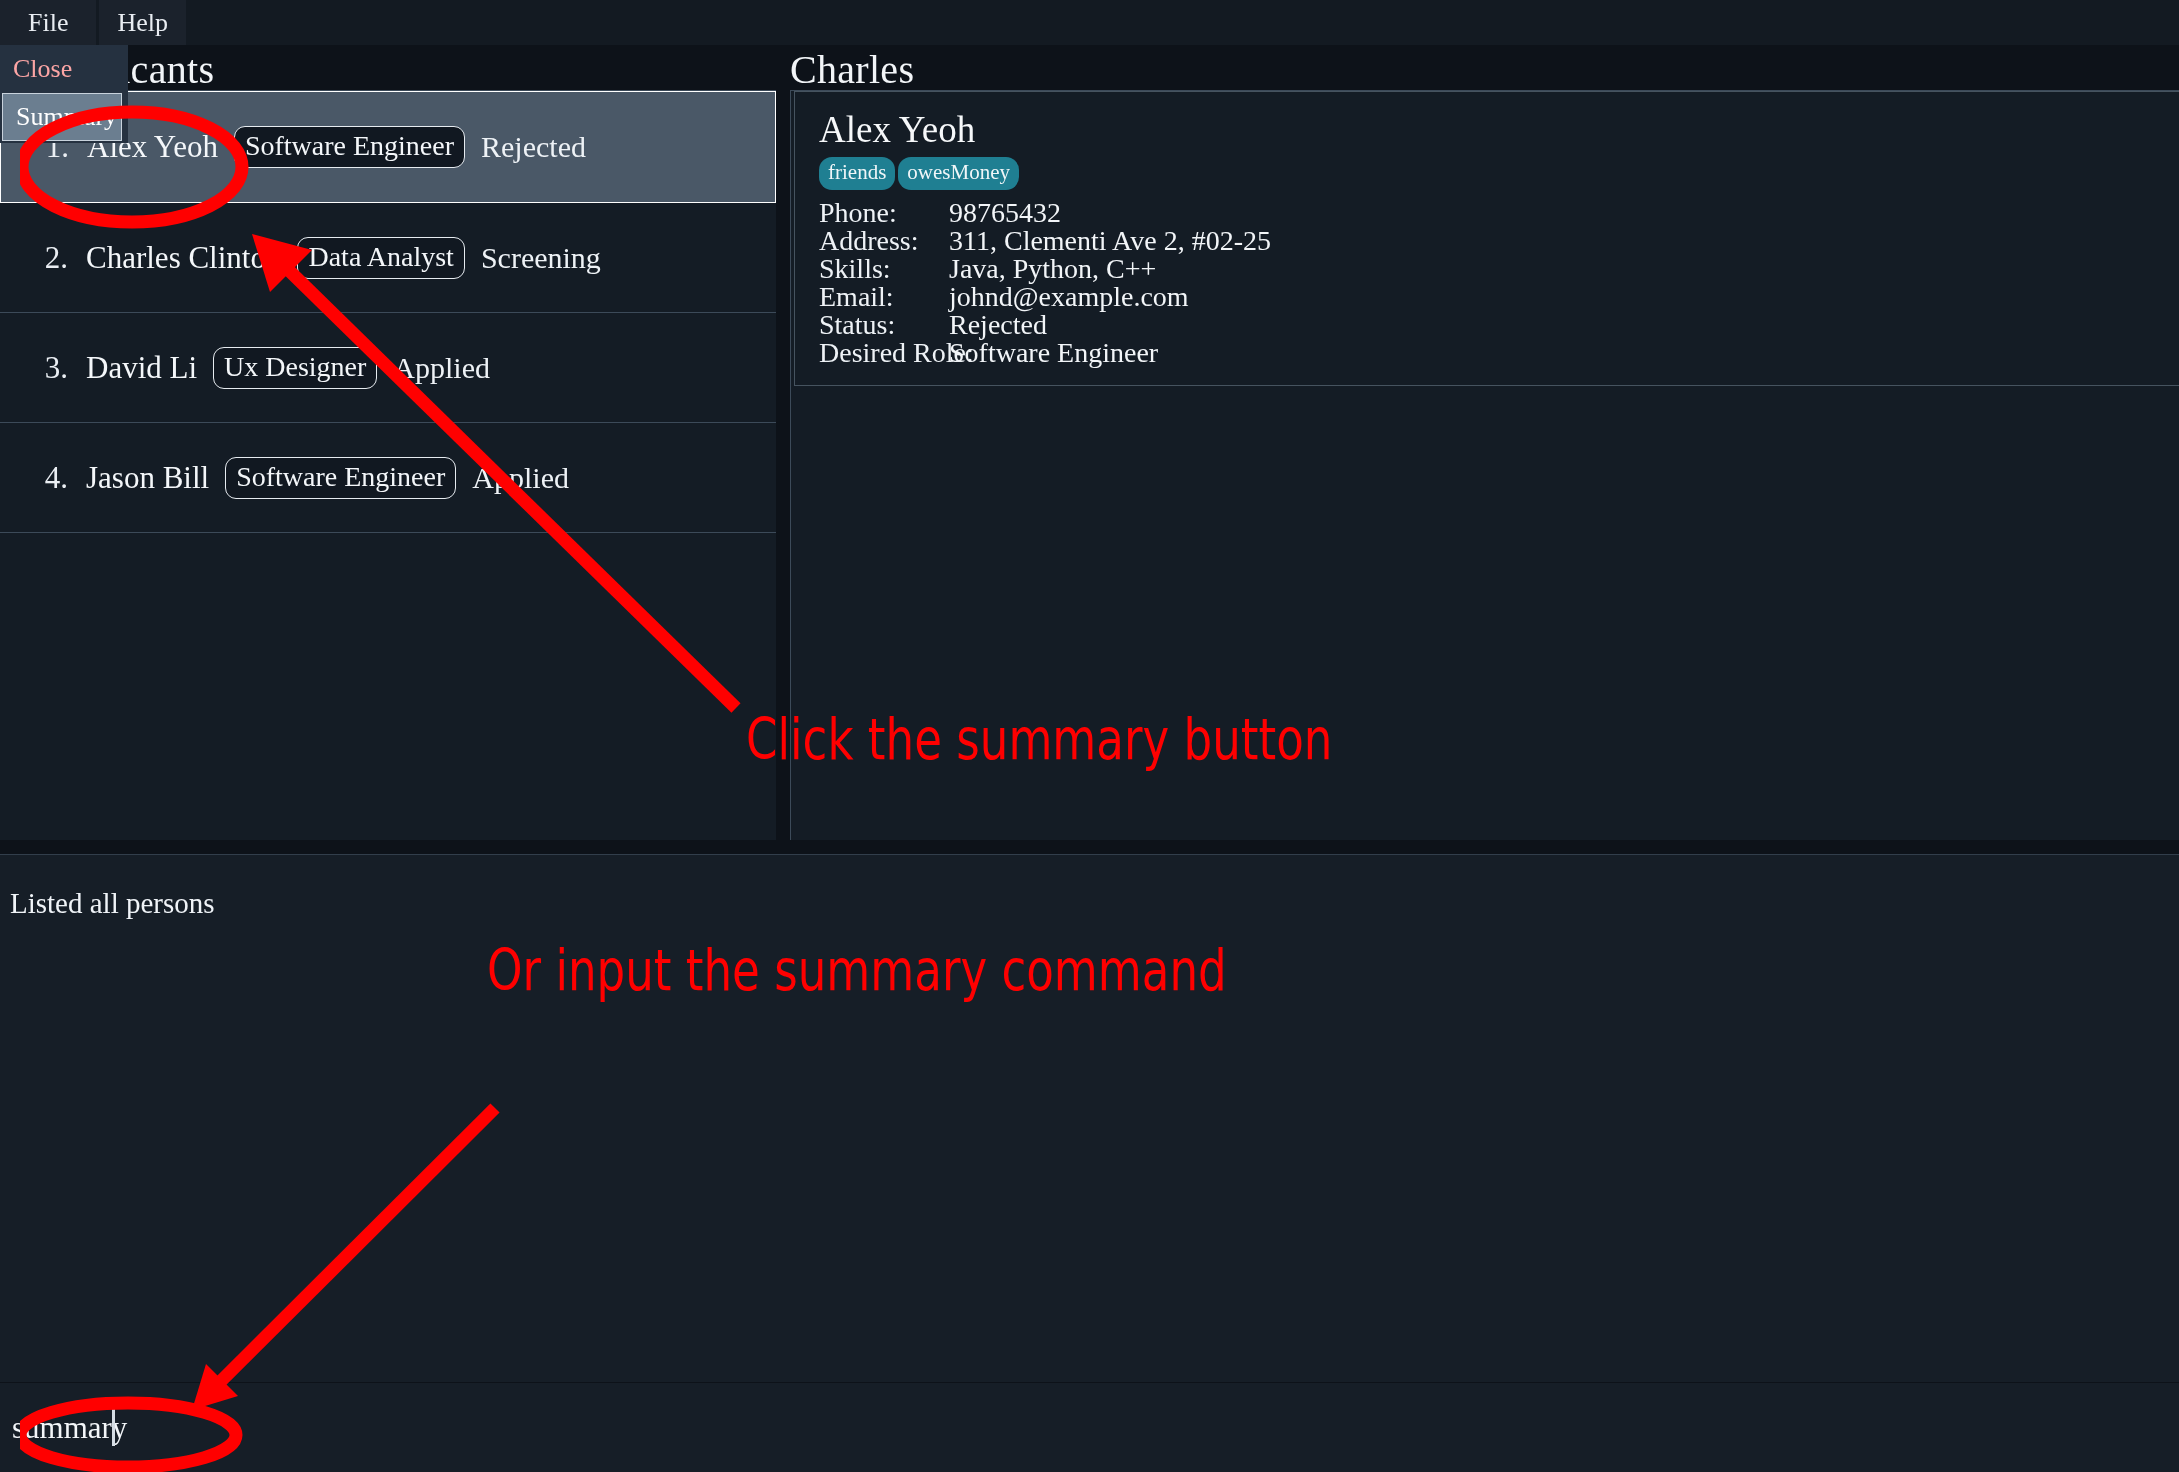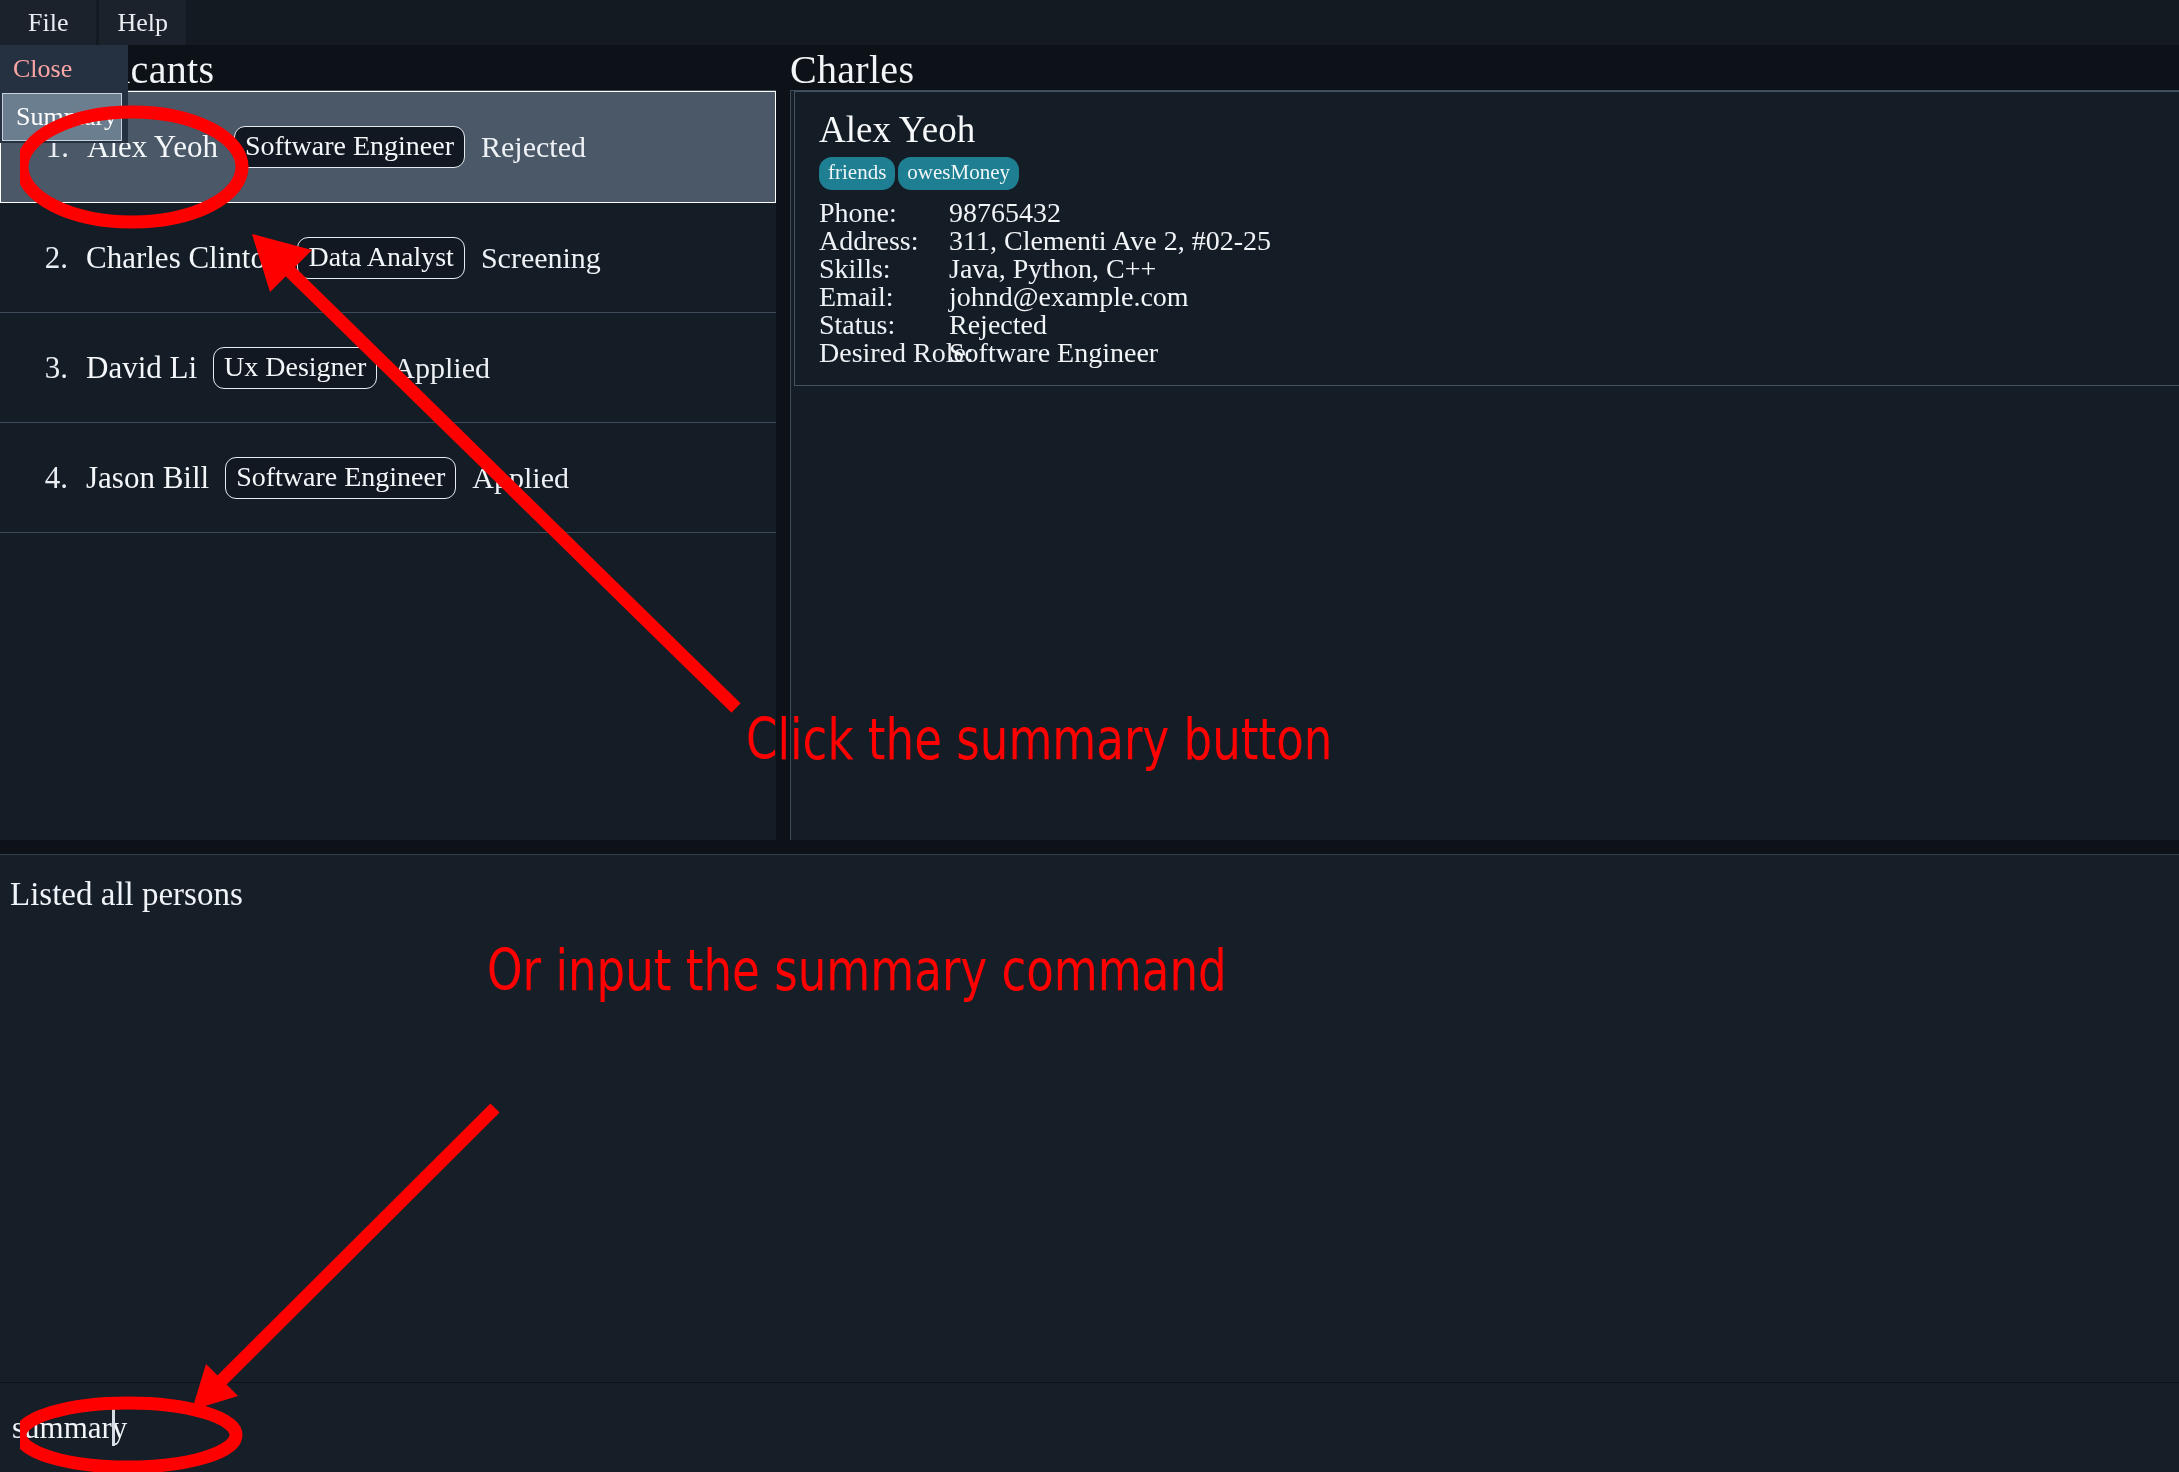--- a/index.html
+++ b/index.html
@@ -198,23 +198,23 @@
   .result-box {
     position: absolute;
     left: 0; top: 854px;
     width: 2179px;
     height: 528px;
     background: #161e27;
     border-top: 1px solid #323e4b;
   }
   .result-text {
     position: absolute;
-    left: 10px; top: 21px;
+    left: 10px; top: 32px;
     color: #f0f4f8;
-    font-size: 33px;
+    font-size: 29px;
     white-space: nowrap;
   }
 
   
   .command-bar {
     position: absolute;
     left: 0; top: 1382px;
     width: 2179px;
     height: 90px;
     background: #161e27;

